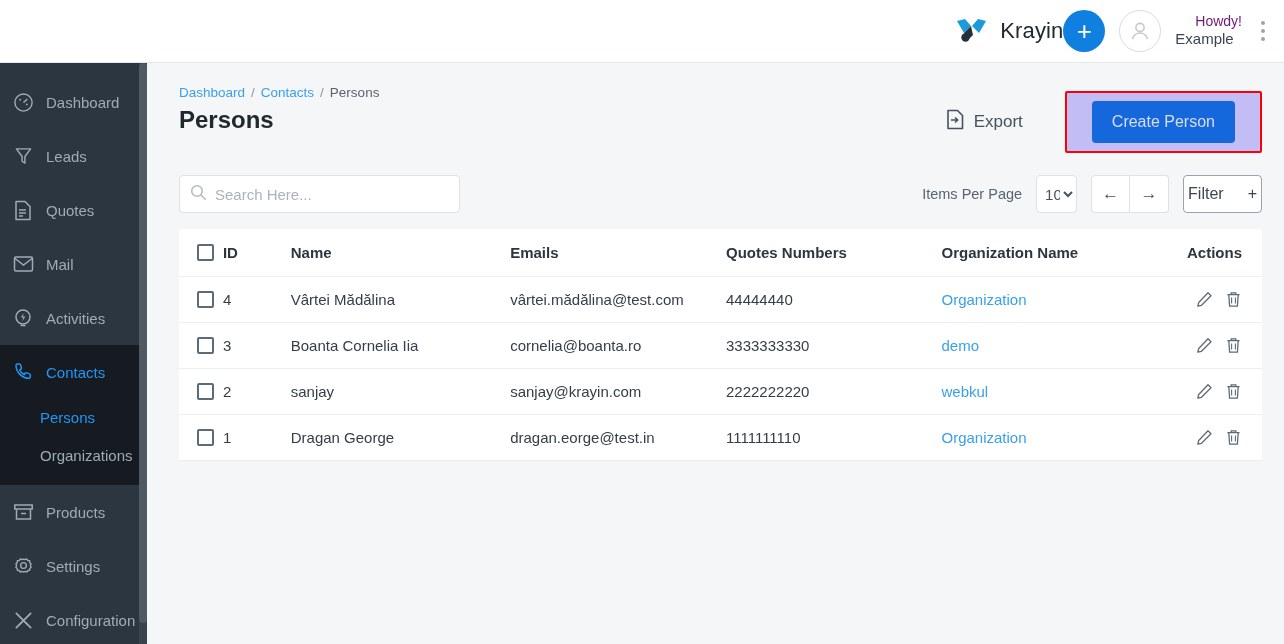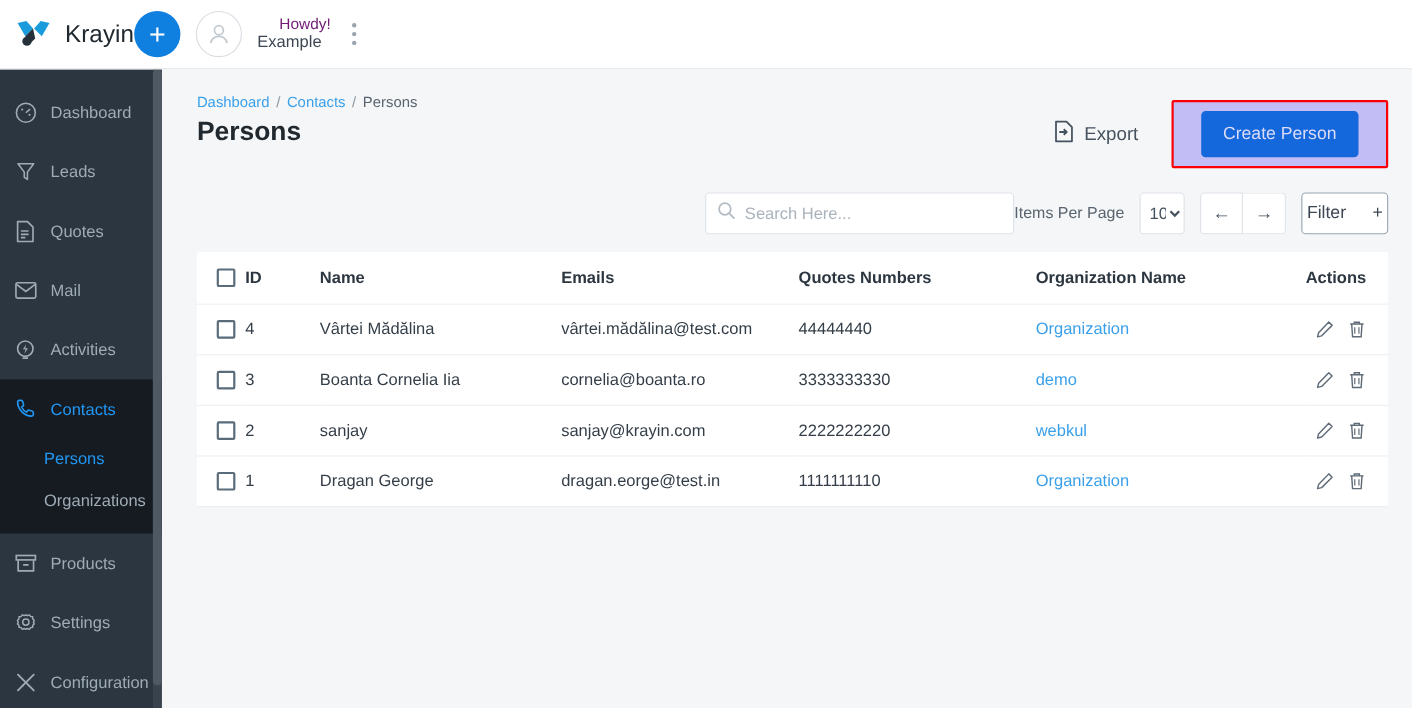--- a/index.html
+++ b/index.html
@@ -8,21 +8,21 @@
     font-family: "Liberation Sans", sans-serif;
     background: #f4f6f8;
     overflow: hidden;
   }
   .app { position: relative; width: 1284px; height: 644px; display: flex; flex-direction: column; }
 
   
   .topbar {
     height: 63px; min-height: 63px; background: #ffffff;
     border-bottom: 1px solid #e4e7eb;
-    display: flex; align-items: center; justify-content: flex-start;
+    display: flex; align-items: center; justify-content: flex-end;
     padding: 0 16px 0 14px; position: relative; z-index: 5;
   }
   .brand { display: flex; align-items: center; gap: 11px; }
   .brand-logo { width: 34px; height: 28px; display: block; }
   .brand-name { font-size: 22px; color: #20292f; letter-spacing: .1px; }
 
   .topbar-right { display: flex; align-items: center; gap: 14px; }
   .add-btn {
     width: 42px; height: 42px; border-radius: 50%; background: #0f7fe0;
     display: flex; align-items: center; justify-content: center;
@@ -74,40 +74,40 @@
 
   
   .main { flex: 1; background: #f4f6f8; padding: 22px 22px 0 32px; overflow: hidden; }
 
   .crumb { font-size: 13.5px; color: #5a646e; display: flex; gap: 6px; align-items: center; }
   .crumb a { color: #3aa0ea; text-decoration: none; cursor: pointer; }
   .crumb .sep { color: #8e98a2; }
   .page-title { font-size: 24px; color: #21292f; margin-top: 6px; font-weight: bold; }
 
   .header-row { display: flex; align-items: flex-start; justify-content: space-between; }
-  .header-actions { display: flex; align-items: center; gap: 4px; margin-top: 6px; }
+  .header-actions { display: flex; align-items: center; gap: 16px; margin-top: 6px; }
 
   .export-btn {
     display: flex; align-items: center; gap: 9px;
     font-size: 17px; color: #46525e; cursor: pointer; padding: 8px 10px;
     margin-right: 16px;
   }
 
   .highlight-box {
     border: 2px solid #fb0007; background: #c3bdf5;
     padding: 8px 25px; border-radius: 2px;
   }
   .create-btn {
     background: #1567dc; color: #dcdcf7; border: none; border-radius: 4px;
     font-size: 16px; padding: 12px 20px; cursor: pointer;
     font-family: "Liberation Sans", sans-serif;
   }
 
   
-  .toolbar { display: flex; align-items: center; justify-content: flex-end; margin-top: 22px; }
+  .toolbar { display: flex; align-items: center; justify-content: space-between; margin-top: 22px; }
   .search-wrap {
     width: 281px; height: 38px; background: #fff; border: 1px solid #dde2e7;
     border-radius: 4px; display: flex; align-items: center; padding: 0 10px; gap: 8px;
   }
   .search-wrap input {
     border: none; outline: none; flex: 1; font-size: 15px; color: #46525e;
     font-family: "Liberation Sans", sans-serif; background: transparent;
   }
   .search-wrap input::placeholder { color: #aab3bc; }
 

